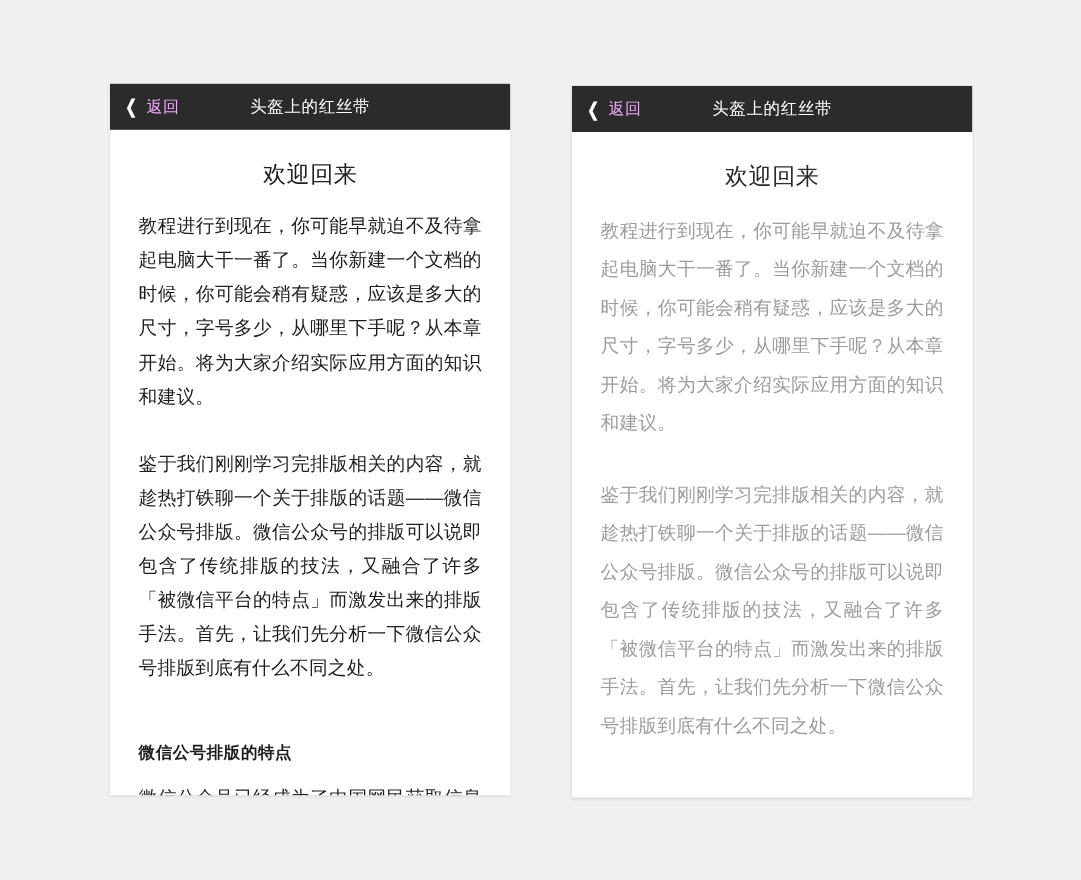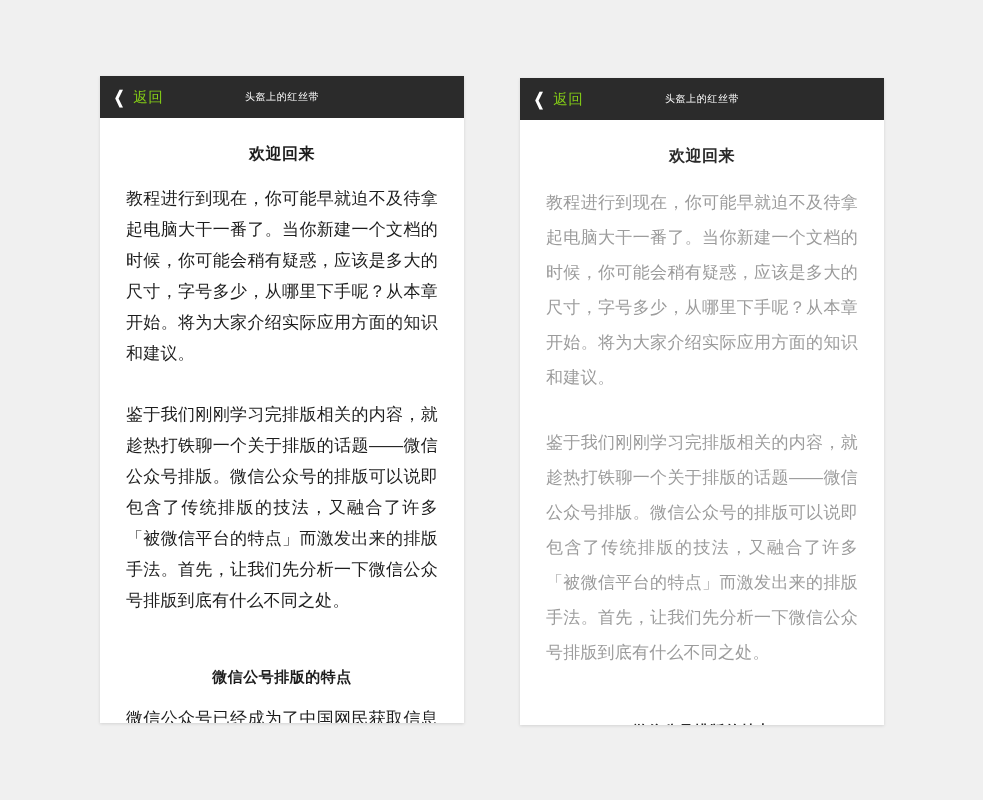--- a/index.html
+++ b/index.html
@@ -59,51 +59,50 @@
   .nav-back-chevron {
     font-size: 17px;
     line-height: 1;
     font-weight: 700;
     color: #ffffff;
     transform: scaleX(0.75);
     display: inline-block;
   }
   .nav-back-label {
     font-size: 14.5px;
-    color: #84cc16;
+    color: #f0abfc;
     letter-spacing: 0.5px;
   }
   .nav-title {
     position: absolute;
     left: 0;
     right: 0;
     text-align: center;
-    font-size: 10px;
+    font-size: 15px;
     color: #ffffff;
     letter-spacing: 0.6px;
     pointer-events: none;
   }
 
   
   .article {
     padding: 26px 26px 0 26px;
     box-sizing: border-box;
     height: calc(100% - 42px);
     overflow: hidden;
   }
   .doc-heading {
     text-align: center;
-    font-size: 16px;
-    font-weight: 700;
+    font-size: 21px;
+    font-weight: 400;
     color: #1d1d1d;
     margin: 0 0 18px 0;
     letter-spacing: 0.5px;
   }
   .sub-heading {
-    text-align: center;
     font-size: 15px;
     font-weight: 700;
     color: #1d1d1d;
     margin: 0 0 16px 0;
     letter-spacing: 0.5px;
   }
   .para {
     font-size: 17px;
     line-height: 31px;
     color: #1d1d1d;

